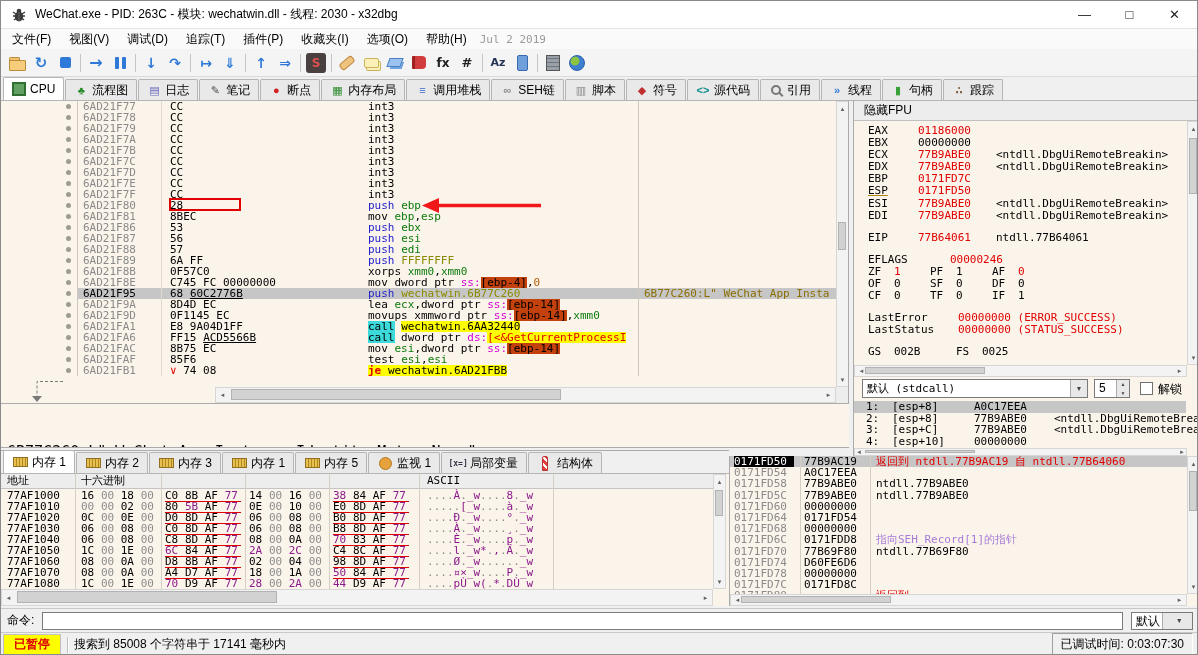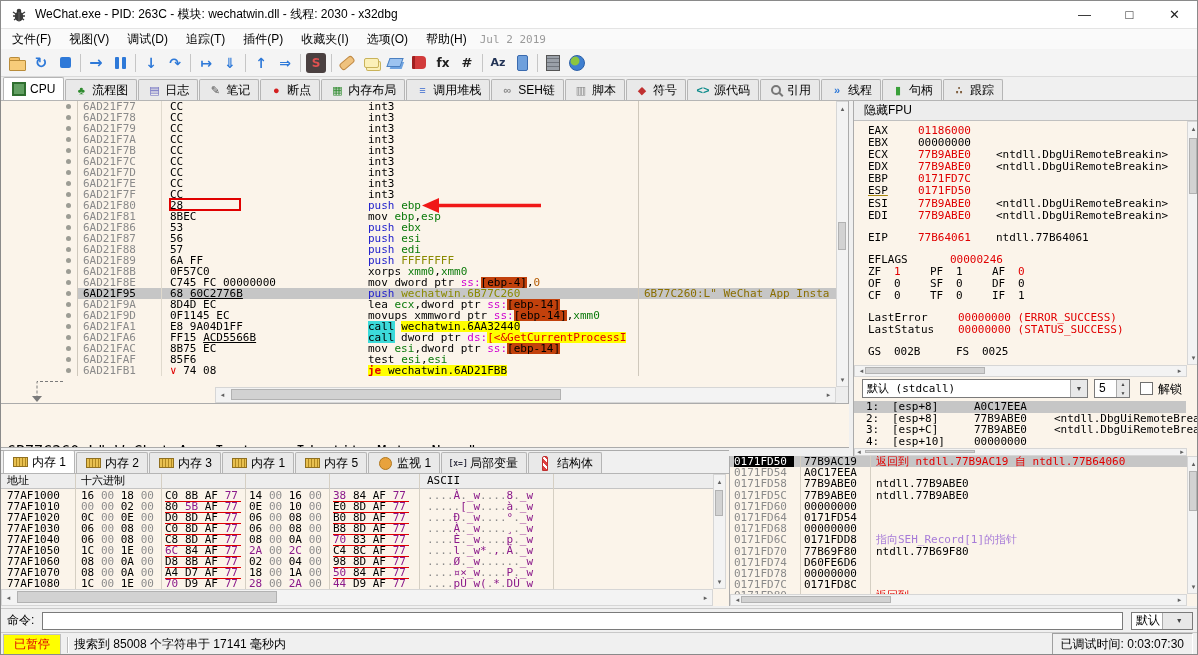--- a/index.html
+++ b/index.html
@@ -132,25 +132,25 @@
   
   .sbar{position:absolute;background:#F3F3F3;border:1px solid #D6D6D6}
   .sbtn{position:absolute;font-size:7px;color:#606060;display:flex;align-items:center;justify-content:center;background:#F3F3F3}
   .sthumb{position:absolute;background:#D2D2D2;border:1px solid #B2B2B2}
   .corner{position:absolute;background:#EDEDED}
 
   
   #cmdbar{position:absolute;left:0;top:607px;width:100%;height:24px;background:#F0F0F0;border-top:1px solid #C8C8C8;display:flex;align-items:center}
   #cmdbar .clabel{margin-left:6px;white-space:nowrap}
   #cmd-input{flex:1;height:18px;margin:0 8px;border:1px solid #7A7A7A;background:#FFF;font-family:"DejaVu Sans Mono",monospace;font-size:11px;padding:0 3px}
-  #cmd-combo{width:62px;height:18px;margin-right:4px;background:#FFF;border:1px solid #7A7A7A;display:flex;align-items:center}
+  #cmd-combo{width:62px;height:18px;margin-right:4px;background:#FFF;border:1px solid #7A7A7A;display:flex;align-items:flex-start}
   #cmd-combo span{flex:1;padding-left:4px}
   #cmd-combo .cbtn2{width:15px;height:100%;display:flex;align-items:center;justify-content:center;font-size:7px;color:#444;background:#E8E8E8;border-left:1px solid #ABABAB}
   #statusbar{position:absolute;left:0;top:631px;width:100%;height:24px;background:#F0F0F0;border-top:1px solid #C8C8C8;display:flex;align-items:center}
-  .paused{background:#FFFF00;color:#E00000;font-weight:normal;border:1px solid #C0C0C0;padding:1px 10px;margin-left:2px}
+  .paused{background:#FFFF00;color:#E00000;font-weight:bold;border:1px solid #C0C0C0;padding:1px 10px;margin-left:2px}
   .ssep{width:1px;height:16px;background:#BDBDBD;margin:0 6px;box-shadow:1px 0 0 #FFF}
   .stime{margin-left:auto;margin-right:4px;border:1px solid;border-color:#A0A0A0 #FFF #FFF #A0A0A0;padding:2px 8px;white-space:nowrap}
 </style>
 </head>
 <body>
 
 <div id="titlebar">
   <svg id="app-icon" width="16" height="16" viewBox="0 0 16 16">
     <g stroke="#3A3A3A" stroke-width="1.3" fill="none">
       <path d="M2 5 L5 7 M2 9 L5 9 M3 13 L5.5 11 M14 5 L11 7 M14 9 L11 9 M13 13 L10.5 11"></path>

